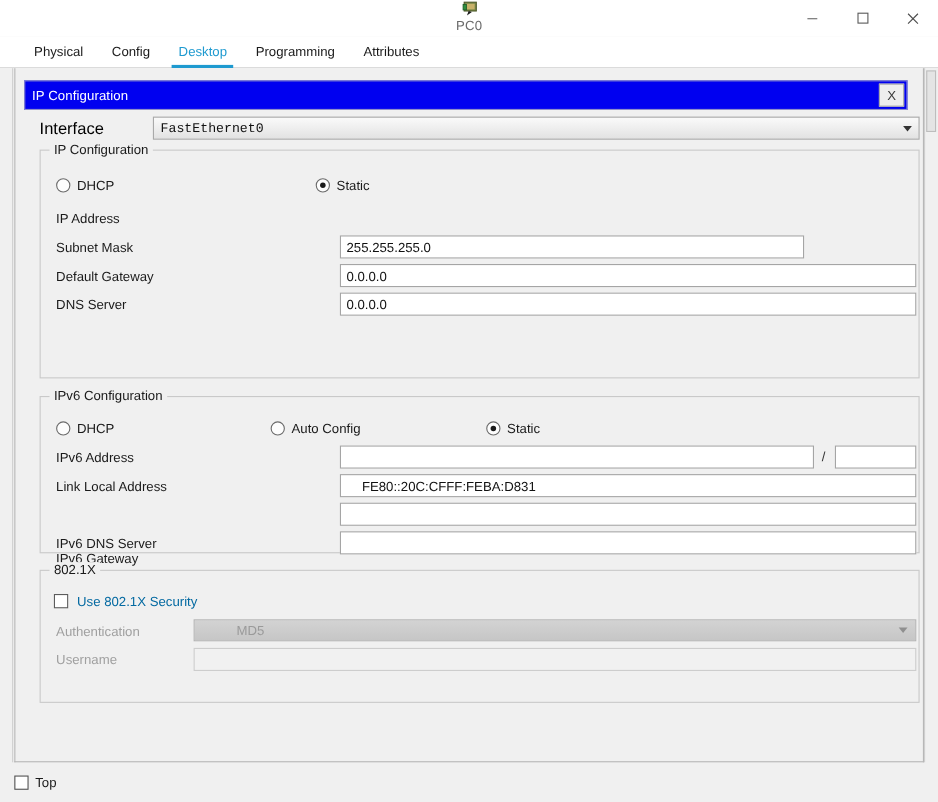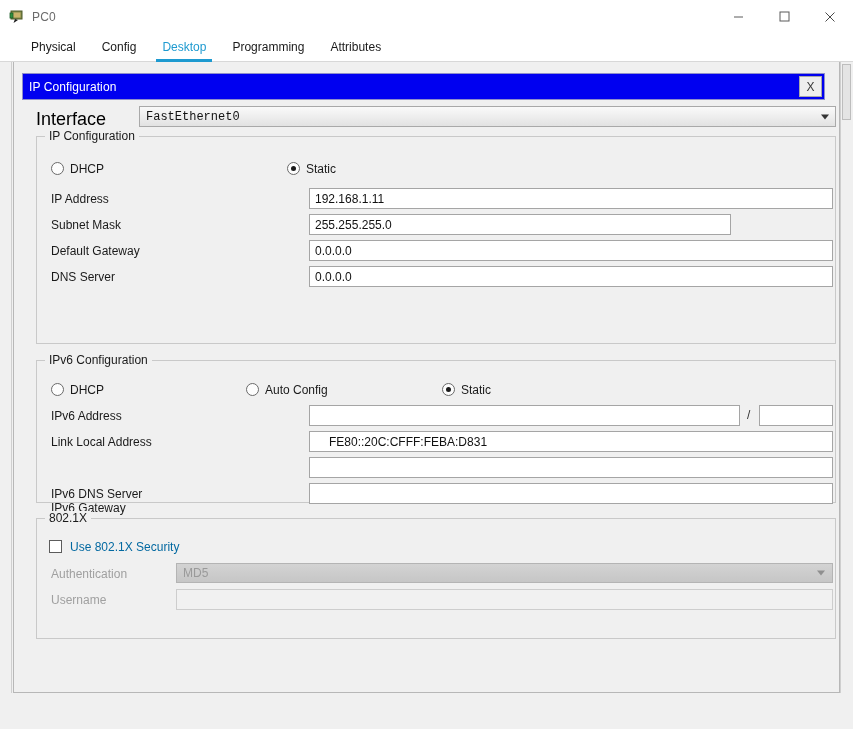--- a/index.html
+++ b/index.html
@@ -17,21 +17,21 @@
   
   #app-window {
     position: relative;
     width: 853px; height: 729px;
     background: #f0f0f0;
   }
   #titlebar {
     position: absolute; left: 0; top: 0;
     width: 853px; height: 33px;
     background: #ffffff;
-    display: flex; align-items: center;
+    display: flex; align-items: center; flex-direction: column;
   }
   #win-icon {
     width: 16px; height: 16px;
     margin-left: 9px; margin-right: 7px;
     position: relative; flex: 0 0 auto;
   }
   #win-title {
     font-size: 12px; color: #6b6b6b;
     letter-spacing: .2px;
   }
@@ -118,21 +118,21 @@
     background: #eeeeee; border: 1px solid #a8a8a8;
     display: flex; align-items: center; justify-content: center;
     font-size: 12px; color: #3a3a3a;
   }
 
   
   #iface-row {
     position: absolute; left: 22px; top: 44px;
     width: 800px; height: 22px;
   }
-  #iface-label { position: absolute; left: 0; top: 3px; font-size: 18px; }
+  #iface-label { position: absolute; left: 0; top: 3px; font-size: 15px; }
   #iface-select {
     position: absolute; left: 103px; top: 0;
     width: 697px; height: 21px;
     background: linear-gradient(#fafafa, #e2e2e2);
     border: 1px solid #a9a9a9;
     display: flex; align-items: center;
   }
   #iface-value { margin-left: 6px; font-size: 12px; color: #111; font-family: Liberation Mono, monospace; }
   #iface-arrow {
     position: absolute; right: 6px; top: 50%;
@@ -210,21 +210,21 @@
   }
   .slash {
     position: absolute; top: 3px;
     font-size: 12px; color: #333;
   }
   
   .combo-disabled {
     position: absolute; top: 0; height: 20px;
     background: linear-gradient(#d3d3d3, #c6c6c6);
     border: 1px solid #b4b4b4;
-    display: flex; align-items: center;
+    display: flex; align-items: center; padding-left: 32px;
   }
   .combo-disabled span { margin-left: 6px; font-size: 12px; color: #9a9a9a; }
   .combo-arrow-dim {
     position: absolute; right: 7px; top: 50%;
     transform: translateY(-50%);
     width: 0; height: 0;
     border-left: 4px solid transparent;
     border-right: 4px solid transparent;
     border-top: 5px solid #8f8f8f;
   }
@@ -325,23 +325,20 @@
 
         <div class="row" style="top:22px;">
           <span class="radio" style="left:14px;"></span>
           <span class="radio-label" style="left:33px;">DHCP</span>
           <span class="radio on" style="left:250px;"></span>
           <span class="radio-label" style="left:269px;">Static</span>
         </div>
 
         <div class="row" style="top:51px;">
           <span class="rowlabel" style="left:14px;">IP Address</span>
-          <div class="tfield" style="left:272px; width:524px;">
-            <span>192.168.1.11</span>
-          </div>
         </div>
 
         <div class="row" style="top:77px;">
           <span class="rowlabel" style="left:14px;">Subnet Mask</span>
           <div class="tfield" style="left:272px; width:422px;">
             <span>255.255.255.0</span>
           </div>
         </div>
 
         <div class="row" style="top:103px;">
@@ -424,15 +421,19 @@
           <span class="rowlabel dim" style="left:14px;">Username</span>
           <div class="tfield disabled" style="left:139px; width:657px;">
             <span></span>
           </div>
         </div>
 
       </div>
 
     </div>
 
+    <div id="bottombar">
+      <span id="top-check"></span>
+      <span id="top-label">Top</span>
+    </div>
 
   </div>
 </div>
 
 </body></html>

